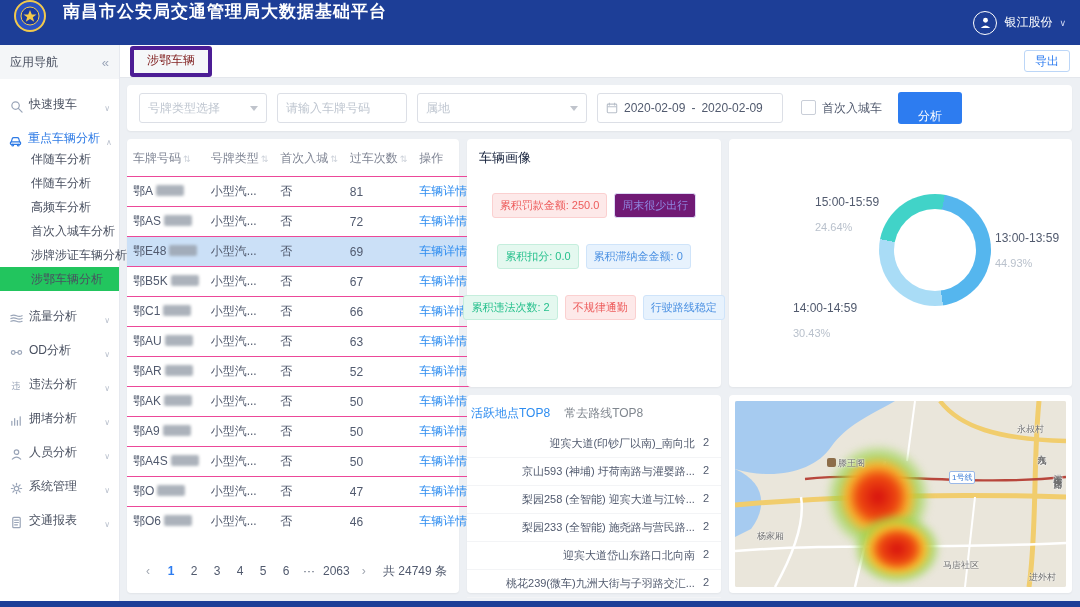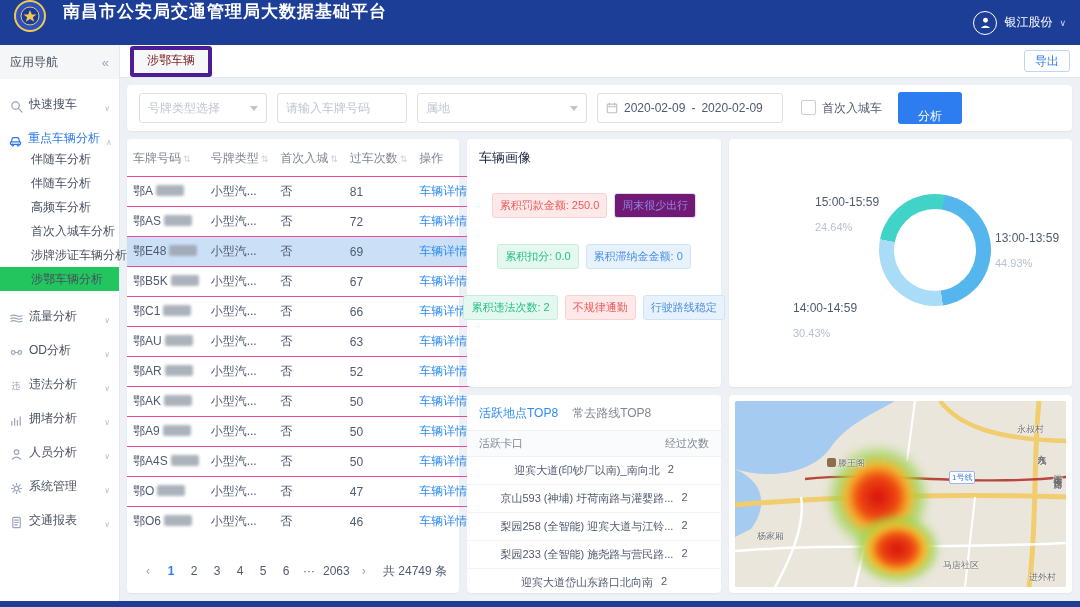--- a/index.html
+++ b/index.html
@@ -75,25 +75,25 @@
   .tag.blue{background:#e7f2fd;color:#4a90e2;border:1px solid #cfe4fa}
   .tag.purple{background:#701a75;color:#8f86e0;border:1px solid #ddd9f5}
 
   
   .donut{position:absolute;left:150px;top:55px;width:112px;height:112px;border-radius:50%}
   .donut .hole{position:absolute;inset:15px;background:#fff;border-radius:50%}
   .dlabel{position:absolute;font-size:12px;color:#515a6e}
   .dlabel .pct{color:#b9c1cc;font-size:11px;margin-top:12px}
 
   
-  .hot-tabs{display:flex;gap:14px;padding:10px 12px 8px;font-size:12px}
+  .hot-tabs{display:flex;gap:14px;padding:10px 4px 8px;font-size:12px}
   .hot-tab{color:#80878f;cursor:pointer}
   .hot-tab.active{color:#2d8cf0}
   .hot-head{display:flex;justify-content:space-between;padding:5px 12px;background:#fafbfc;color:#808695;font-size:11px;border-top:1px solid #f0f1f3;border-bottom:1px solid #f0f1f3}
-  .hot-row{display:flex;justify-content:center;gap:8px;padding:6px 12px;font-size:11px;border-bottom:1px solid #f3f4f6;color:#515a6e;cursor:pointer}
+  .hot-row{display:flex;justify-content:flex-end;gap:8px;padding:6px 12px;font-size:11px;border-bottom:1px solid #f3f4f6;color:#515a6e;cursor:pointer}
   .hot-row .nm{white-space:nowrap;overflow:hidden;text-overflow:ellipsis}
 
   
   .map{position:absolute;inset:6px;background:#eae6db;overflow:hidden;border-radius:2px}
   .map svg{position:absolute;left:0;top:0}
   .heat{position:absolute;border-radius:50%;filter:blur(3px)}
   .h1{left:90px;top:42px;width:106px;height:108px;background:radial-gradient(closest-side,#d60f0f 0%,#ee4a10 38%,#f7b32c 58%,rgba(150,210,70,.7) 76%,rgba(150,210,70,0) 100%)}
   .h2{left:118px;top:112px;width:88px;height:72px;background:radial-gradient(closest-side,#d60f0f 0%,#ee4a10 40%,#f7c02c 62%,rgba(150,210,70,.7) 80%,rgba(150,210,70,0) 100%)}
   .mlabel{position:absolute;font-size:9px;color:#6f6f6f;text-shadow:0 0 2px #fff,0 0 2px #fff;white-space:nowrap;z-index:2}
   .vert{writing-mode:vertical-rl;letter-spacing:1px}
@@ -435,24 +435,20 @@
     <div class="dlabel" style="left:64px;top:162px">
       <div>14:00-14:59</div>
       <div class="pct">30.43%</div>
     </div>
   </div>
 
   <div class="panel p-hot">
     <div class="hot-tabs">
       <span class="hot-tab active">活跃地点TOP8</span>
       <span class="hot-tab">常去路线TOP8</span>
-    </div>
-    <div class="hot-head">
-      <span>活跃卡口</span>
-      <span>经过次数</span>
     </div>
     <div>
         <div class="hot-row">
           <span class="nm">迎宾大道(印钞厂以南)_南向北</span>
           <span>2</span>
         </div>
         <div class="hot-row">
           <span class="nm">京山593 (神埔) 圩荷南路与灌婴路...</span>
           <span>2</span>
         </div>

